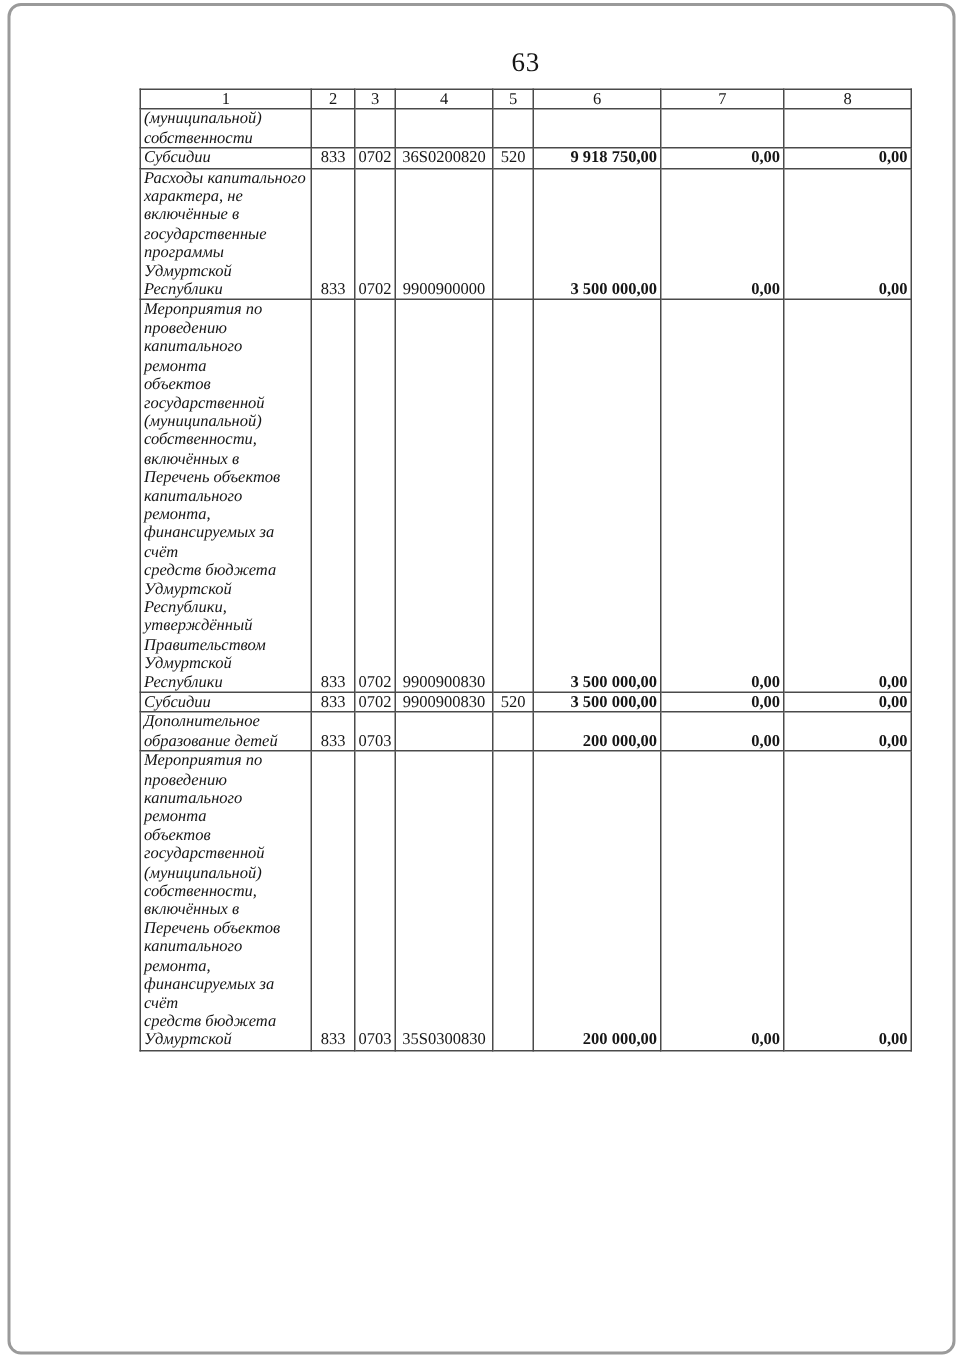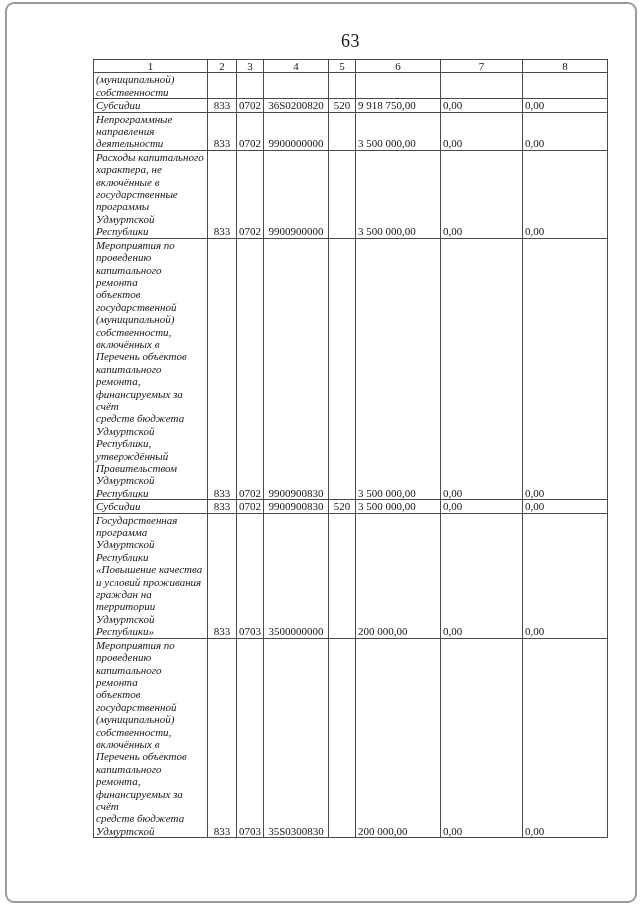--- a/index.html
+++ b/index.html
@@ -57,21 +57,21 @@
   .w1 { width: 29px; }
   .w2 { width: 27px; }
   .w3 { width: 65px; }
   .w4 { width: 27px; }
   .w5 { width: 85px; }
   .w6 { width: 82px; }
   .w7 { width: 85px; }
   
   .c0 { text-align: left;  vertical-align: top;    white-space: pre-line; padding-left: 3px; font-style: italic; }
   .c1, .c2, .c3, .c4 { text-align: center; vertical-align: bottom; }
-  .c5, .c6, .c7 { text-align: left;  vertical-align: bottom; padding-right: 2px; }
+  .c5, .c6, .c7 { text-align: right;  vertical-align: bottom; padding-right: 2px; font-weight: bold; }
 </style>
 </head>
 <body>
 
 <div class="page-frame"></div>
 
 <div class="page-number">63</div>
 
 <table class="budget-table">
   <colgroup>
@@ -112,32 +112,20 @@
         <td class="c0">Субсидии</td>
         <td class="c1">833</td>
         <td class="c2">0702</td>
         <td class="c3">36S0200820</td>
         <td class="c4">520</td>
         <td class="c5">9 918 750,00</td>
         <td class="c6">0,00</td>
         <td class="c7">0,00</td>
       </tr>
       <tr>
-        <td class="c0">Непрограммные
-направления
-деятельности</td>
-        <td class="c1">833</td>
-        <td class="c2">0702</td>
-        <td class="c3">9900000000</td>
-        <td class="c4"></td>
-        <td class="c5">3 500 000,00</td>
-        <td class="c6">0,00</td>
-        <td class="c7">0,00</td>
-      </tr>
-      <tr>
         <td class="c0">Расходы капитального
 характера, не
 включённые в
 государственные
 программы
 Удмуртской
 Республики</td>
         <td class="c1">833</td>
         <td class="c2">0702</td>
         <td class="c3">9900900000</td>
@@ -177,31 +165,25 @@
         <td class="c0">Субсидии</td>
         <td class="c1">833</td>
         <td class="c2">0702</td>
         <td class="c3">9900900830</td>
         <td class="c4">520</td>
         <td class="c5">3 500 000,00</td>
         <td class="c6">0,00</td>
         <td class="c7">0,00</td>
       </tr>
       <tr>
-        <td class="c0">Государственная
-программа Удмуртской
-Республики
-«Повышение качества
-и условий проживания
-граждан на территории
-Удмуртской
-Республики»</td>
+        <td class="c0">Дополнительное
+образование детей</td>
         <td class="c1">833</td>
         <td class="c2">0703</td>
-        <td class="c3">3500000000</td>
+        <td class="c3"></td>
         <td class="c4"></td>
         <td class="c5">200 000,00</td>
         <td class="c6">0,00</td>
         <td class="c7">0,00</td>
       </tr>
       <tr>
         <td class="c0">Мероприятия по
 проведению
 капитального ремонта
 объектов

